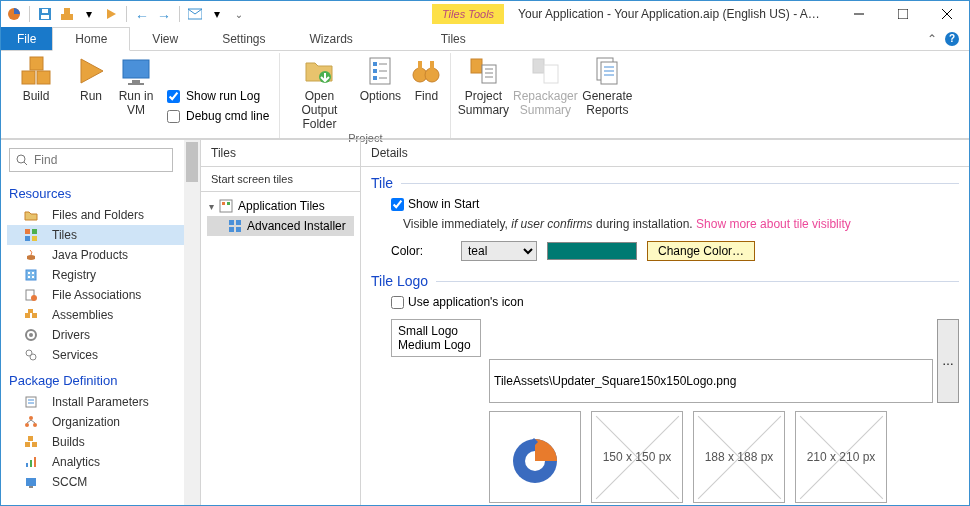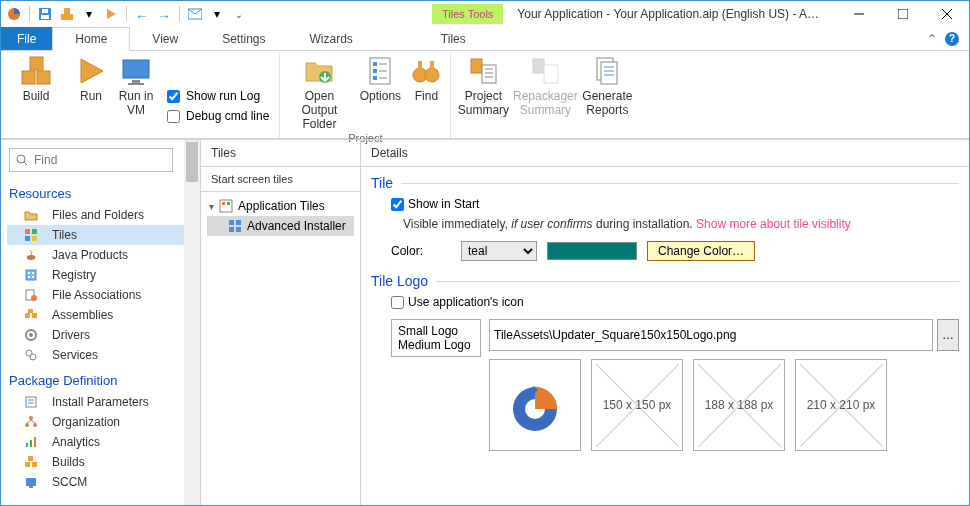--- a/index.html
+++ b/index.html
@@ -3,21 +3,21 @@
 <meta charset="utf-8">
 <style>
 * { margin: 0; padding: 0; box-sizing: border-box; font-family: "Segoe UI", Tahoma, sans-serif; font-size: 12px; }
 body { background: #fff; width: 970px; height: 506px; overflow: hidden; border: 1px solid #3a90d0; display: flex; flex-direction: column; }
 
 
 .titlebar { height: 26px; background: #fff; display: flex; align-items: center; }
 .qat { display: flex; align-items: center; gap: 4px; padding: 0 4px; }
 .qat-icon { width: 18px; height: 18px; display: flex; align-items: center; justify-content: center; cursor: pointer; }
 .qat-sep { width: 1px; height: 16px; background: #ccc; margin: 0 2px; }
-.contextual-tab { background: #bef264; padding: 4px 10px; color: #b9477a; font-size: 11px; }
+.contextual-tab { background: #fde047; padding: 4px 10px; color: #b9477a; font-size: 11px; font-style: italic; }
 .title-text { flex: 1; text-align: left; padding: 0 14px; color: #333; white-space: nowrap; overflow: hidden; text-overflow: ellipsis; font-size: 12px; }
 .winbtns { display: flex; }
 .winbtn { width: 44px; height: 26px; display: flex; align-items: center; justify-content: center; cursor: pointer; }
 
 
 .ribbon-tabs { height: 24px; background: #fff; display: flex; align-items: stretch; border-bottom: 1px solid #d4d4d4; position: relative; }
 .rt-file { background: #1979ca; color: #fff; padding: 0 16px; display: flex; align-items: center; cursor: pointer; }
 .rt-tab { padding: 0 22px; display: flex; align-items: center; cursor: pointer; color: #444; }
 .rt-tab.active { border: 1px solid #d4d4d4; border-bottom: 1px solid #fff; background: #fff; margin-bottom: -1px; }
 .rt-spacer { flex: 1; }
@@ -68,21 +68,21 @@
 .visibility-text { padding: 2px 10px 6px 42px; color: #333; }
 .visibility-text em { font-style: italic; }
 .visibility-text a { color: #ec4899; cursor: pointer; }
 select { border: 1px solid #999; background: #eaeaea; padding: 1px 2px; width: 76px; font-size: 12px; }
 .color-swatch { width: 90px; height: 18px; background: #007a72; border: 1px solid #888; }
 .btn { border: 1px solid #a16207; background: #fef9c3; padding: 2px 10px; cursor: pointer; font-size: 12px; }
 .logo-grid { display: flex; gap: 8px; padding: 6px 10px 6px 30px; align-items: flex-start; }
 .logo-list { border: 1px solid #aaa; padding: 4px 6px; width: 90px; background: #fff; }
 .logo-right { flex: 1; }
 .logo-path { display: flex; gap: 4px; }
-.logo-path input { flex: 1; border: 1px solid #aaa; padding: 8px 4px; font-size: 12px; }
+.logo-path input { flex: 1; border: 1px solid #aaa; padding: 14px 4px; font-size: 12px; margin-top: 40px; }
 .browse-btn { border: 1px solid #999; background: #eaeaea; width: 22px; display: flex; align-items: center; justify-content: center; cursor: pointer; }
 .tiles-row { display: flex; gap: 10px; margin-top: 8px; }
 .tile-prev { width: 92px; height: 92px; border: 1px solid #aaa; display: flex; align-items: center; justify-content: center; position: relative; font-size: 11px; color: #555; background: #fff; }
 .tile-prev.x::before, .tile-prev.x::after { content: ""; position: absolute; width: 130%; height: 1px; background: #ccc; top: 50%; left: -15%; }
 .tile-prev.x::before { transform: rotate(45deg); }
 .tile-prev.x::after { transform: rotate(-45deg); }
 .tile-prev span { position: relative; z-index: 1; }
 
 svg { display: block; }
 </style>
@@ -416,36 +416,36 @@
               <circle cx="11" cy="10" r="2" fill="#e87b3d"></circle>
               <line x1="7" y1="5" x2="3" y2="8" stroke="#888"></line>
               <line x1="7" y1="5" x2="11" y2="8" stroke="#888"></line>
             </svg>
           </span>
           <span>Organization</span>
         </div>
       <div class="side-item">
           <span class="side-ico">
             <svg width="14" height="14">
+              <rect x="1" y="7" width="5" height="5" fill="#e8a33d"></rect>
+              <rect x="8" y="7" width="5" height="5" fill="#e8a33d"></rect>
+              <rect x="4" y="1" width="5" height="5" fill="#e8a33d"></rect>
+            </svg>
+          </span>
+          <span>Builds</span>
+        </div>
+      <div class="side-item">
+          <span class="side-ico">
+            <svg width="14" height="14">
               <rect x="2" y="8" width="2" height="4" fill="#4a90d9"></rect>
               <rect x="6" y="5" width="2" height="7" fill="#4caf50"></rect>
               <rect x="10" y="2" width="2" height="10" fill="#e87b3d"></rect>
             </svg>
           </span>
           <span>Analytics</span>
-        </div>
-      <div class="side-item">
-          <span class="side-ico">
-            <svg width="14" height="14">
-              <rect x="1" y="7" width="5" height="5" fill="#e8a33d"></rect>
-              <rect x="8" y="7" width="5" height="5" fill="#e8a33d"></rect>
-              <rect x="4" y="1" width="5" height="5" fill="#e8a33d"></rect>
-            </svg>
-          </span>
-          <span>Builds</span>
         </div>
       <div class="side-item">
           <span class="side-ico">
             <svg width="14" height="14">
               <rect x="2" y="3" width="10" height="8" fill="#4a90d9"></rect>
               <rect x="5" y="11" width="4" height="2" fill="#888"></rect>
             </svg>
           </span>
           <span>SCCM</span>
         </div>

